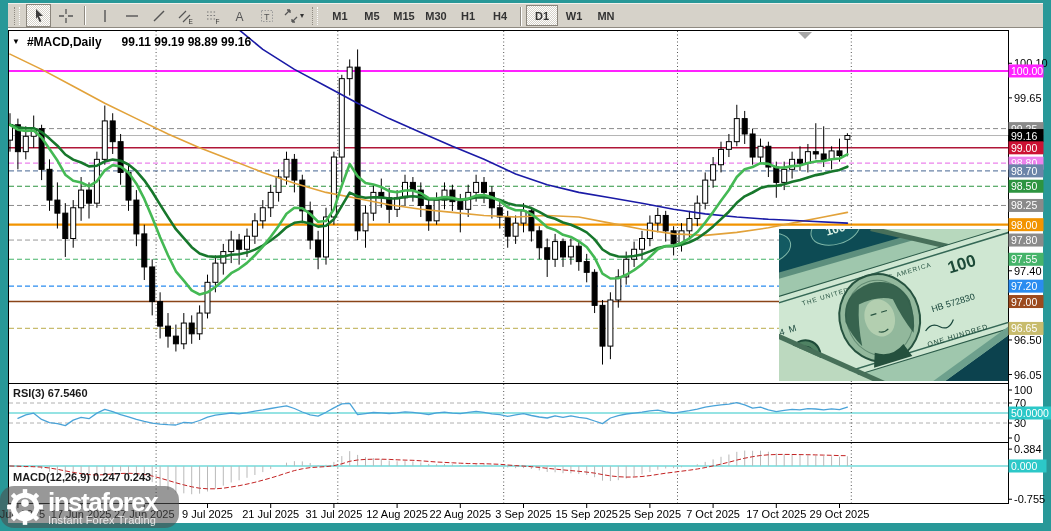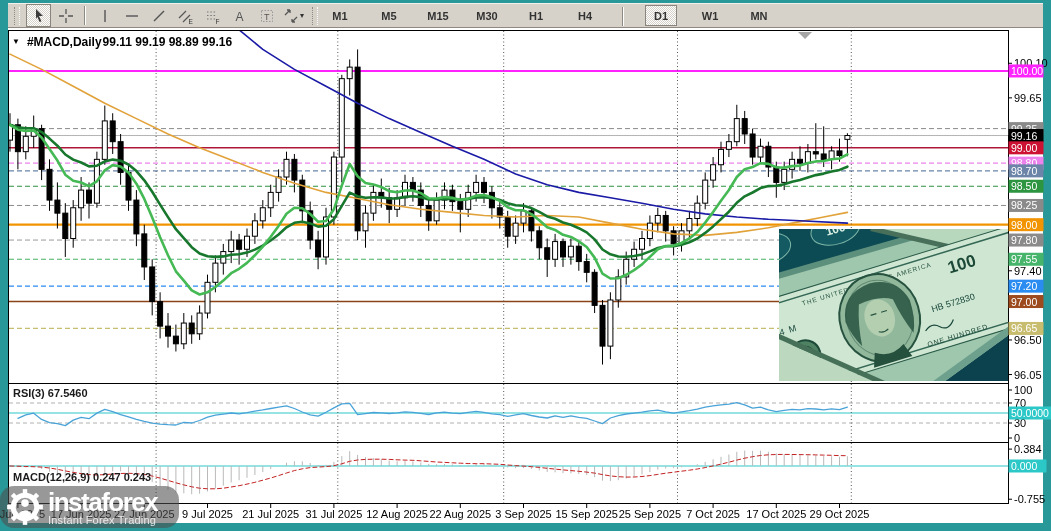--- a/index.html
+++ b/index.html
@@ -12,21 +12,21 @@
   .tool.selected{border:1px solid #8a857c;background:repeating-conic-gradient(#fff 0 25%,#d6d2c9 0 50%) 0 0/2px 2px}
   .caret{font-size:8px;color:#333;margin-left:1px}
   .tsep{width:1px;height:19px;background:#8f8a81;border-right:1px solid #fff;margin:0 4px}
   .period{min-width:22px;height:19px;font-size:11px;font-weight:bold;color:#333;display:flex;
     align-items:center;justify-content:center;padding:0 4px;border:1px solid transparent}
   .period.selected{border:1px solid #8a857c;background:repeating-conic-gradient(#fff 0 25%,#d6d2c9 0 50%) 0 0/2px 2px}
   .chart-area{position:absolute;left:8px;top:28px;width:1035px;height:495px;background:#fff;z-index:1}
   #chart-svg{position:absolute;left:0;top:0;z-index:2;pointer-events:none;font-family:"Liberation Sans",sans-serif}
   .title{position:absolute;left:12px;top:35px;font-size:12px;font-weight:bold;color:#000;z-index:3;white-space:nowrap}
   .tri{font-size:8px;vertical-align:2px;margin-right:7px}
-  .ohlc{margin-left:1px}
+  .ohlc{margin-left:20px}
   .ind-label{position:absolute;left:13px;font-size:11px;font-weight:bold;color:#1a1a1a;z-index:3;white-space:nowrap}
   #rsi-label{top:387px}
   #macd-label{top:471px}
   .logo{position:absolute;left:0;top:486px;width:179px;height:42px;background:rgba(78,78,78,.58);
     border-radius:14px;display:flex;align-items:center;z-index:5;padding-left:6px;box-sizing:border-box}
   .logo-col{display:flex;flex-direction:column;margin-left:4px}
   .logo-text{color:#fff;font-size:26px;font-weight:bold;letter-spacing:-1.5px;line-height:1}
   .logo-tag{color:#e8e8e8;font-size:11px;margin-top:-1px;letter-spacing:.2px}
 </style>
 </head>
@@ -88,21 +88,21 @@
         </div>
         <div class="tool">
           <svg width="16" height="16" viewBox="0 0 16 16">
             <path d="M2 7L7 2M7 2H4M7 2v3" stroke="#555" stroke-width="1.3" fill="none"></path>
             <path d="M14 9l-5 5M9 14h3M9 14v-3" stroke="#555" stroke-width="1.3" fill="none"></path>
           </svg>
           <span class="caret">▾</span>
         </div>
       </div>
     <div class="grip"></div>
-    <div id="periods" style="display:flex;align-items:flex-end;gap:17px">
+    <div id="periods" style="display:flex;align-items:flex-end;gap:0">
         <div class="period">M1</div>
         <div class="period">M5</div>
         <div class="period">M15</div>
         <div class="period">M30</div>
         <div class="period">H1</div>
         <div class="period">H4</div>
         <div class="tsep"></div>
         <div class="period selected">D1</div>
         <div class="period">W1</div>
         <div class="period">MN</div>

